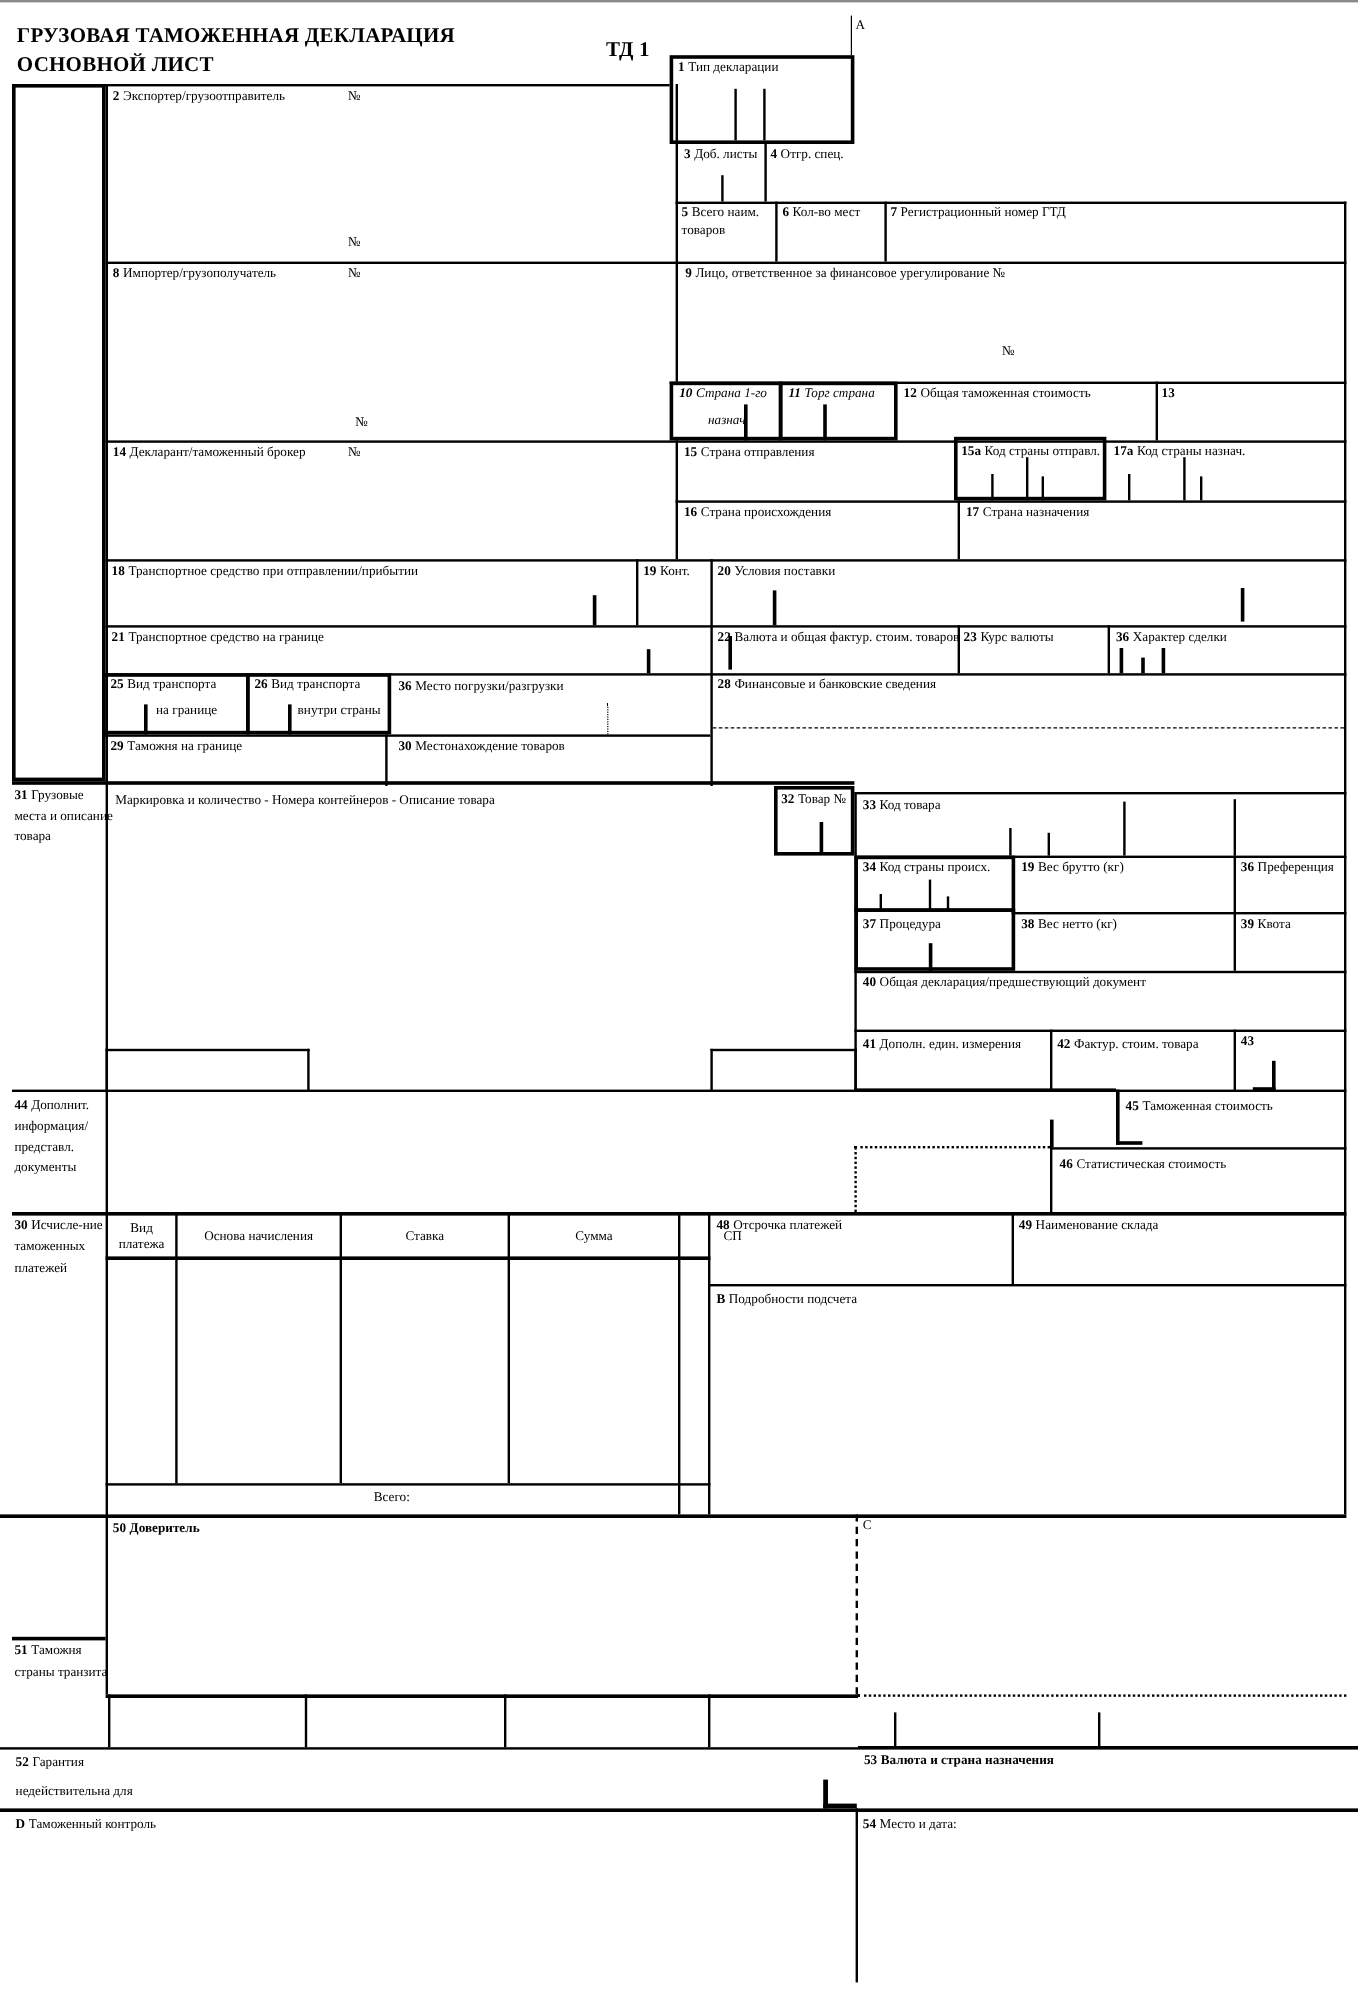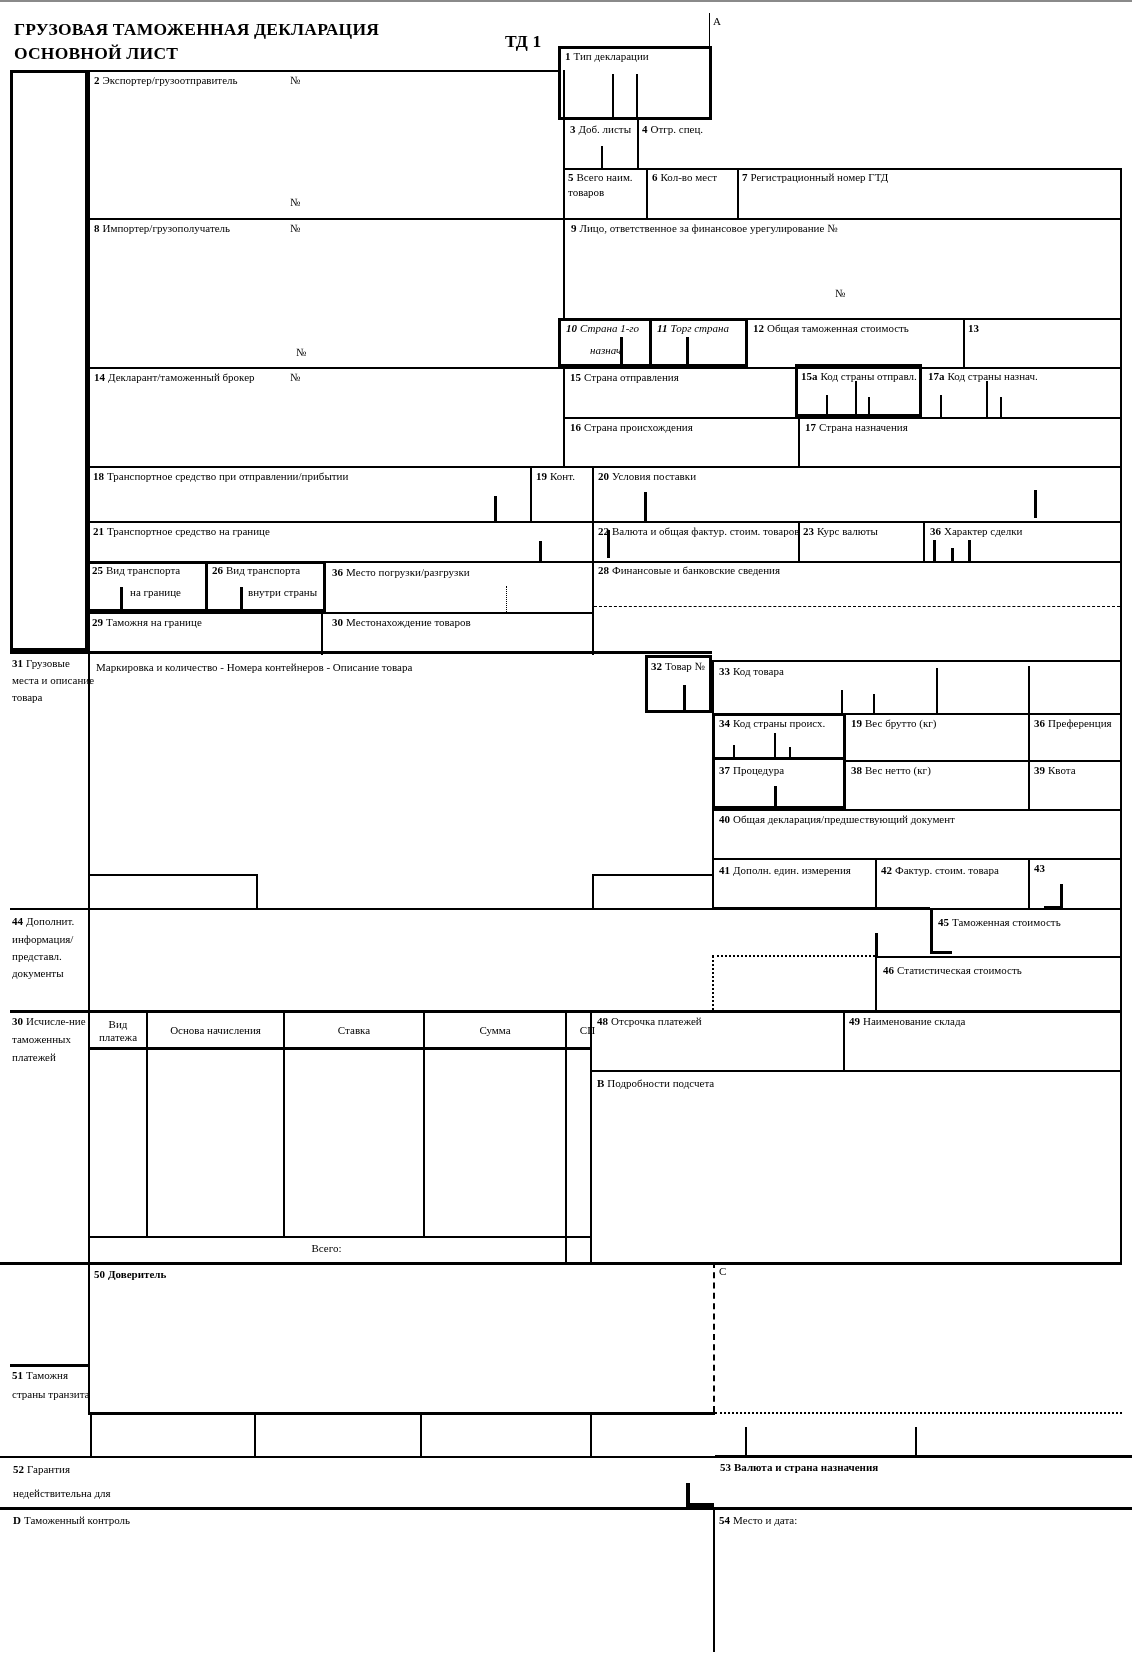--- a/index.html
+++ b/index.html
@@ -220,21 +220,21 @@
 
   <div class="vl" style="left:146px;top:1010px;width:2px;height:226px"></div>
   <div class="vl" style="left:283px;top:1010px;width:2px;height:226px"></div>
   <div class="vl" style="left:423px;top:1010px;width:2px;height:226px"></div>
   <div class="vl" style="left:565px;top:1010px;width:2px;height:252px"></div>
   <div class="vl" style="left:590px;top:1010px;width:2px;height:252px"></div>
   <div class="lbl wrap" style="left:90px;top:1018px;width:56px">Вид платежа</div>
   <div class="lbl wrap" style="left:148px;top:1024px;width:135px">Основа начисления</div>
   <div class="lbl wrap" style="left:285px;top:1024px;width:138px">Ставка</div>
   <div class="lbl wrap" style="left:425px;top:1024px;width:140px">Сумма</div>
-  <div class="lbl wrap" style="left:564px;top:1024px;width:47px">СП</div>
+  <div class="lbl wrap" style="left:587px;top:1024px;width:47px">СП</div>
   <div class="hl" style="left:88px;top:1047px;width:504px;height:3px"></div>
   <div class="hl" style="left:88px;top:1236px;width:504px;height:2px"></div>
   <div class="lbl wrap" style="left:88px;top:1242px;width:477px">Всего:</div>
   <div class="hl" style="left:0;top:1262px;width:1122px;height:3px"></div>
 
   <div class="vl" style="left:843px;top:1010px;width:2px;height:60px"></div>
   <div class="lbl" style="left:597px;top:1015px"><b>48</b><span>Отсрочка платежей</span></div>
   <div class="lbl" style="left:849px;top:1015px"><b>49</b><span>Наименование склада</span></div>
   <div class="hl" style="left:590px;top:1070px;width:532px;height:2px"></div>
   <div class="lbl" style="left:597px;top:1077px"><b>B</b><span>Подробности подсчета</span></div>

